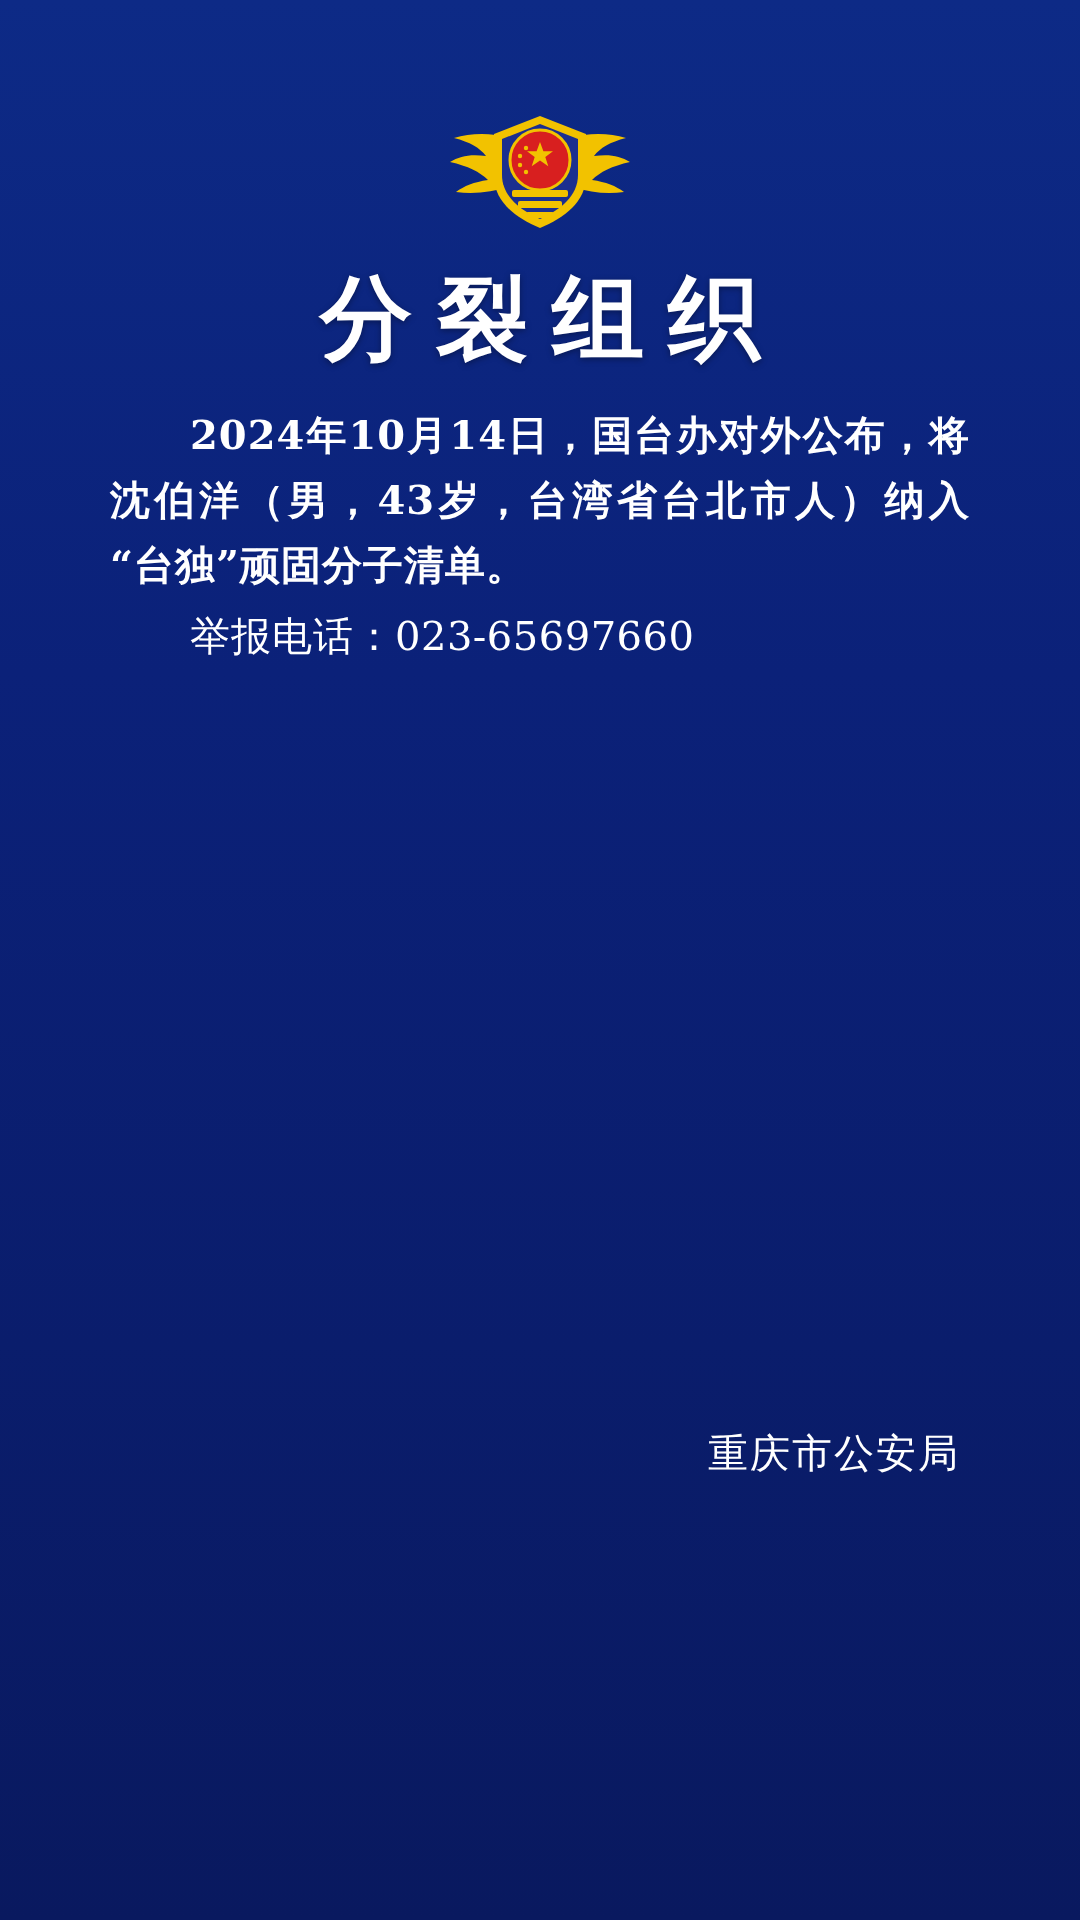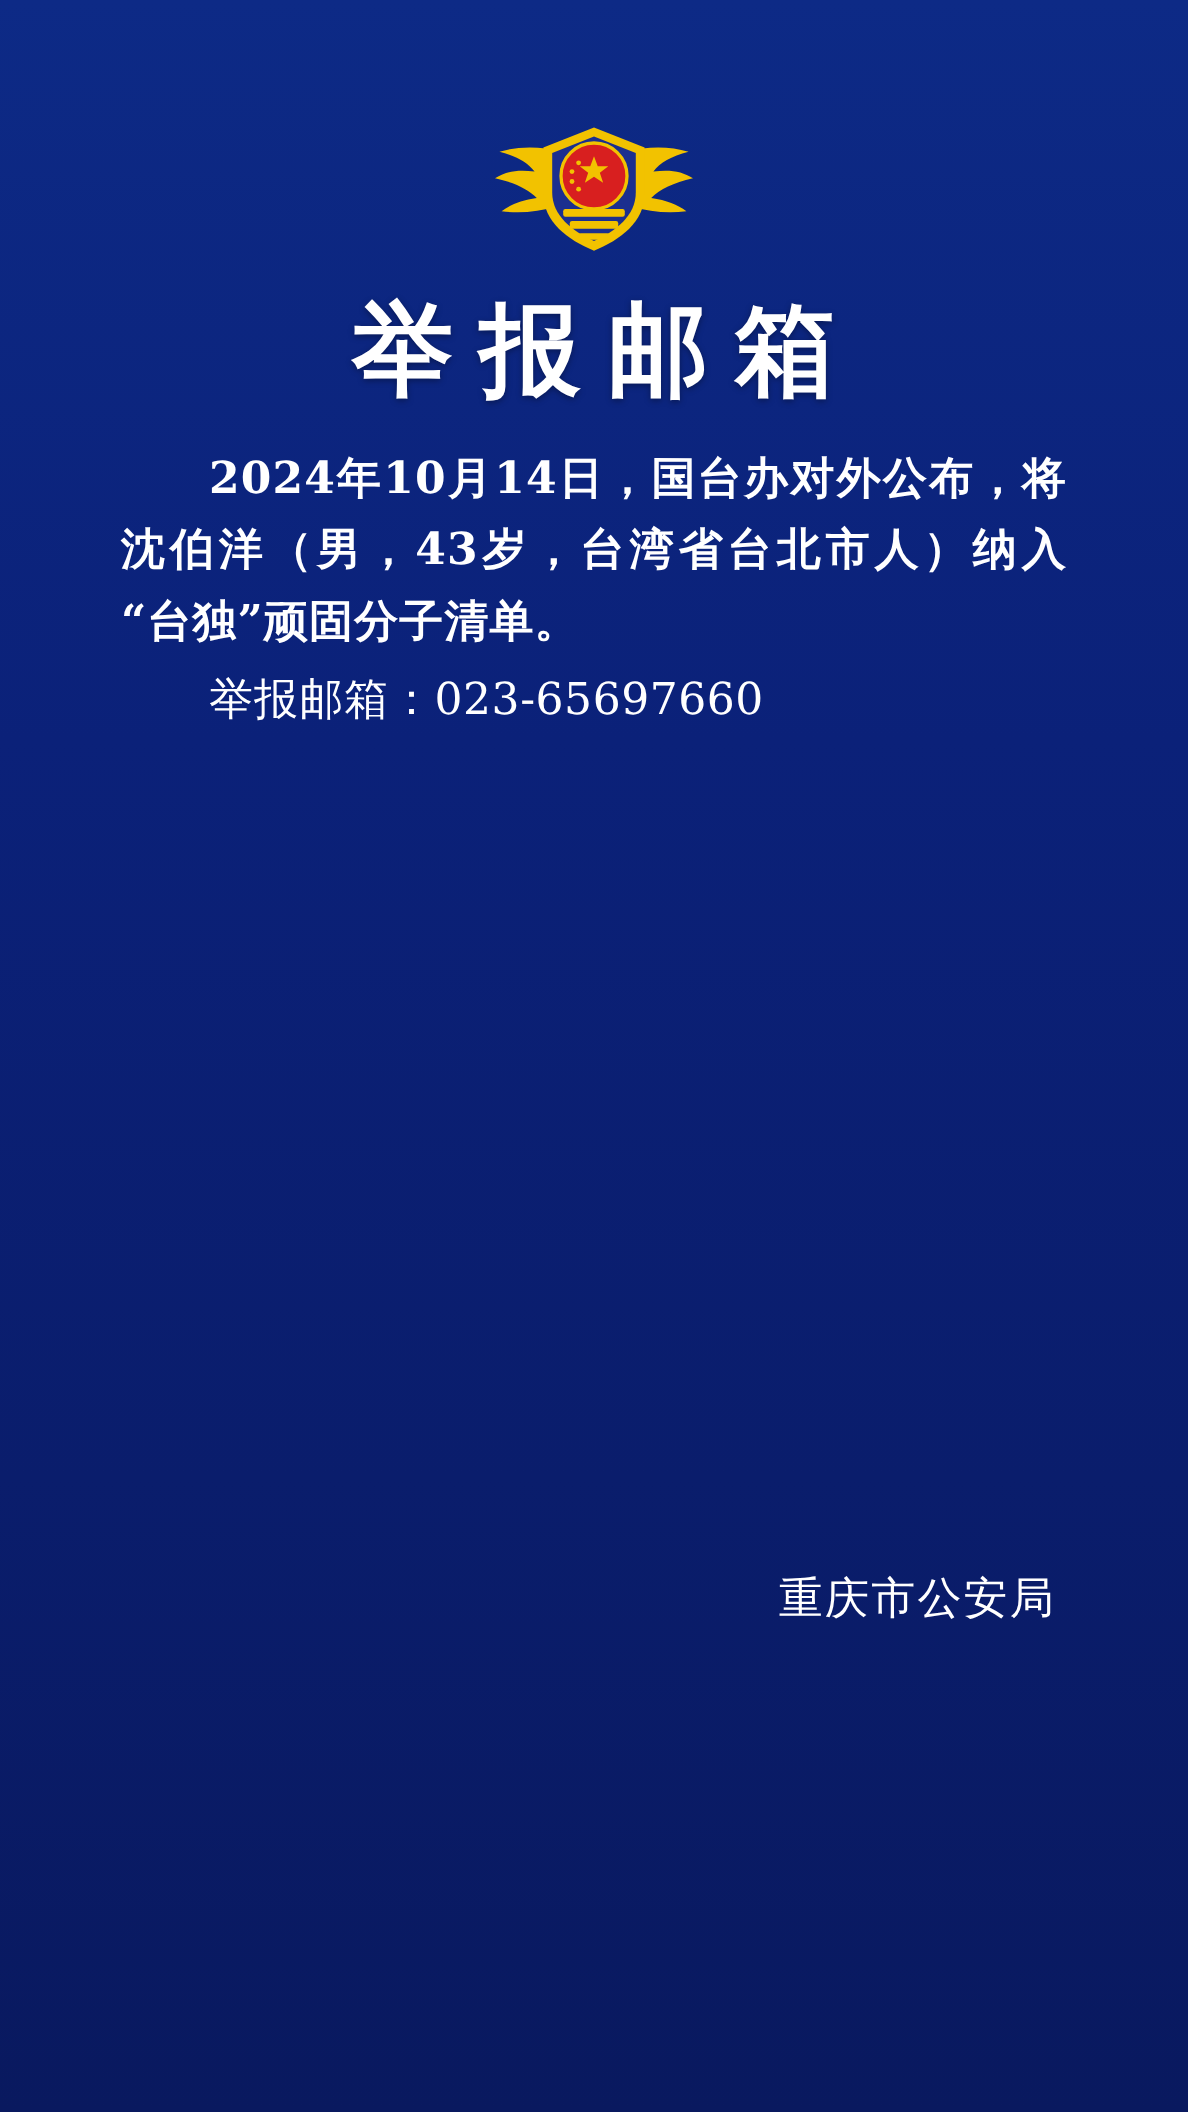--- a/index.html
+++ b/index.html
@@ -116,27 +116,27 @@
 
         <g fill="#f2c200">
           <rect x="72" y="118" width="56" height="7" rx="2"></rect>
           <rect x="78" y="129" width="44" height="7" rx="2"></rect>
           <rect x="86" y="140" width="28" height="6" rx="2"></rect>
         </g>
       </svg>
     </div>
   </div>
 
-  <h1 class="title">举报邮箱</h1>
+  <h1 class="title">分裂组织</h1>
 
   <div class="body-text">
     <p class="para">2024年10月14日，国台办对外公布，将沈伯洋（男，43岁，台湾省台北市人）纳入“台独”顽固分子清单。</p>
 
     <p class="contact-line">
-      <span>举报邮箱：</span><span class="contact-val">023-65697660</span>
+      <span>举报电话：</span><span class="contact-val">023-65697660</span>
     </p>
   </div>
 
   <div class="signature">
     <div class="sig-org">重庆市公安局</div>
   </div>
 
 </div>
 
 </body></html>

